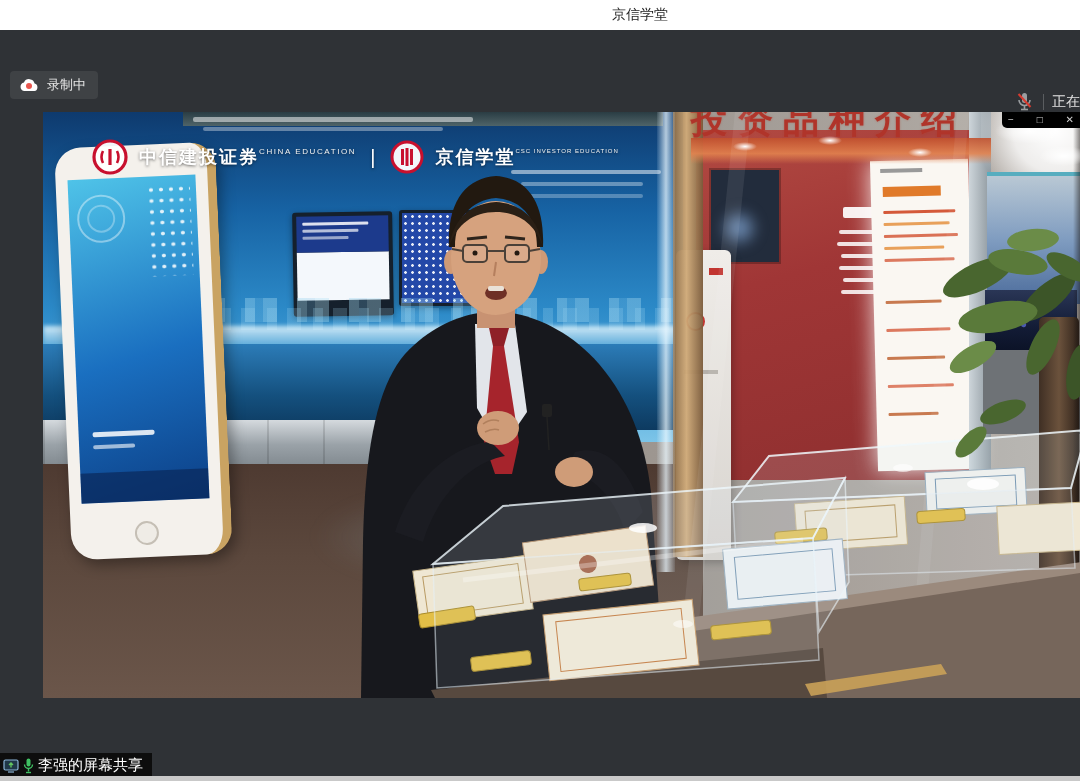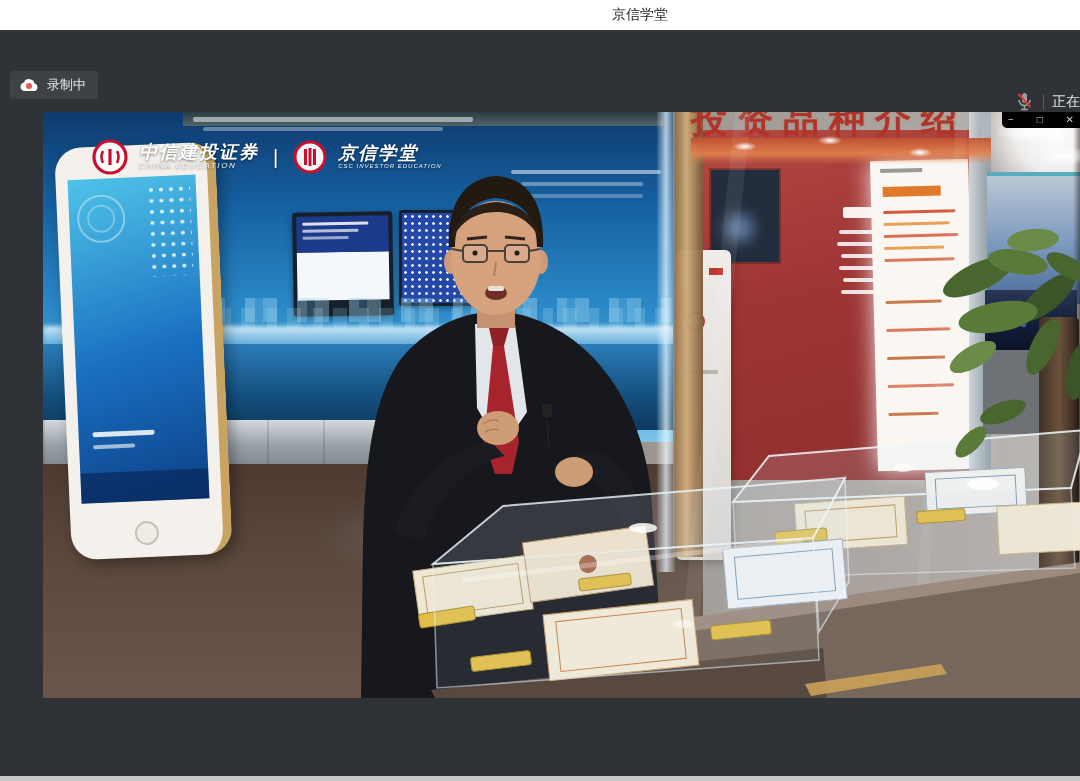--- a/index.html
+++ b/index.html
@@ -161,21 +161,21 @@
   .g5{left:996px;top:34px;width:50px;height:20px;}
 
   .banner-text{left:648px;top:-16px;width:320px;font-size:36px;font-weight:bold;color:#b0342a;
     letter-spacing:10px;white-space:nowrap;filter:blur(.4px);text-shadow:0 0 2px rgba(180,60,40,.5);}
 
   .scene-svg{left:0;top:0;width:1044px;height:586px;}
 
   
   .watermark{left:48px;top:26px;display:flex;align-items:center;gap:10px;
     text-shadow:0 1px 3px rgba(0,0,0,.55);}
-  .wm-block{display:flex;flex-direction:column;line-height:1.05;font-style:italic;}
+  .wm-block{display:flex;flex-direction:row;line-height:1.05;}
   .wm-cn{font-size:18px;font-weight:bold;color:#ffffff;letter-spacing:2px;white-space:nowrap;}
   .wm-en{font-size:8px;color:#f2f2f2;letter-spacing:1.6px;white-space:nowrap;}
   .wm-en2{font-size:6px;color:#f2f2f2;letter-spacing:1px;white-space:nowrap;}
   .wm-sep{font-size:20px;color:#ffffff;margin:0 4px;}
 
   
   .win-controls{position:absolute;left:1002px;top:82px;width:78px;height:16px;background:#000;
     border-radius:0 0 0 5px;display:flex;align-items:center;justify-content:space-between;
     padding:0 6px;box-sizing:border-box;}
   .win-controls span{font-size:10px;color:#cfcfcf;cursor:default;line-height:16px;}
@@ -457,15 +457,29 @@
       </div>
     </div>
   </div>
 
   <div class="win-controls">
     <span>−</span>
     <span>□</span>
     <span>✕</span>
   </div>
 
+  <div class="share-bar">
+    <svg width="16" height="14" viewBox="0 0 16 14">
+      <rect x="1" y="1" width="14" height="10" rx="1.5" fill="#203848" stroke="#8ab4d8" stroke-width="1.2"></rect>
+      <path d="M 8 8.5 L 8 4.5 M 6 6 L 8 4 L 10 6" stroke="#62c462" stroke-width="1.4" fill="none"></path>
+      <line x1="5" y1="13" x2="11" y2="13" stroke="#8ab4d8" stroke-width="1.2"></line>
+    </svg>
+    <svg width="11" height="16" viewBox="0 0 11 16">
+      <rect x="3.5" y="0.5" width="4" height="8" rx="2" fill="#3fc163"></rect>
+      <path d="M 1.5 6.5 a 4 4 0 0 0 8 0" fill="none" stroke="#3fc163" stroke-width="1.4"></path>
+      <line x1="5.5" y1="11" x2="5.5" y2="13.5" stroke="#3fc163" stroke-width="1.4"></line>
+      <line x1="3" y1="14.5" x2="8" y2="14.5" stroke="#3fc163" stroke-width="1.4"></line>
+    </svg>
+    <span class="lbl">李强的屏幕共享</span>
+  </div>
 
   <div class="bottom-strip"></div>
 </div>
 
 </body></html>

